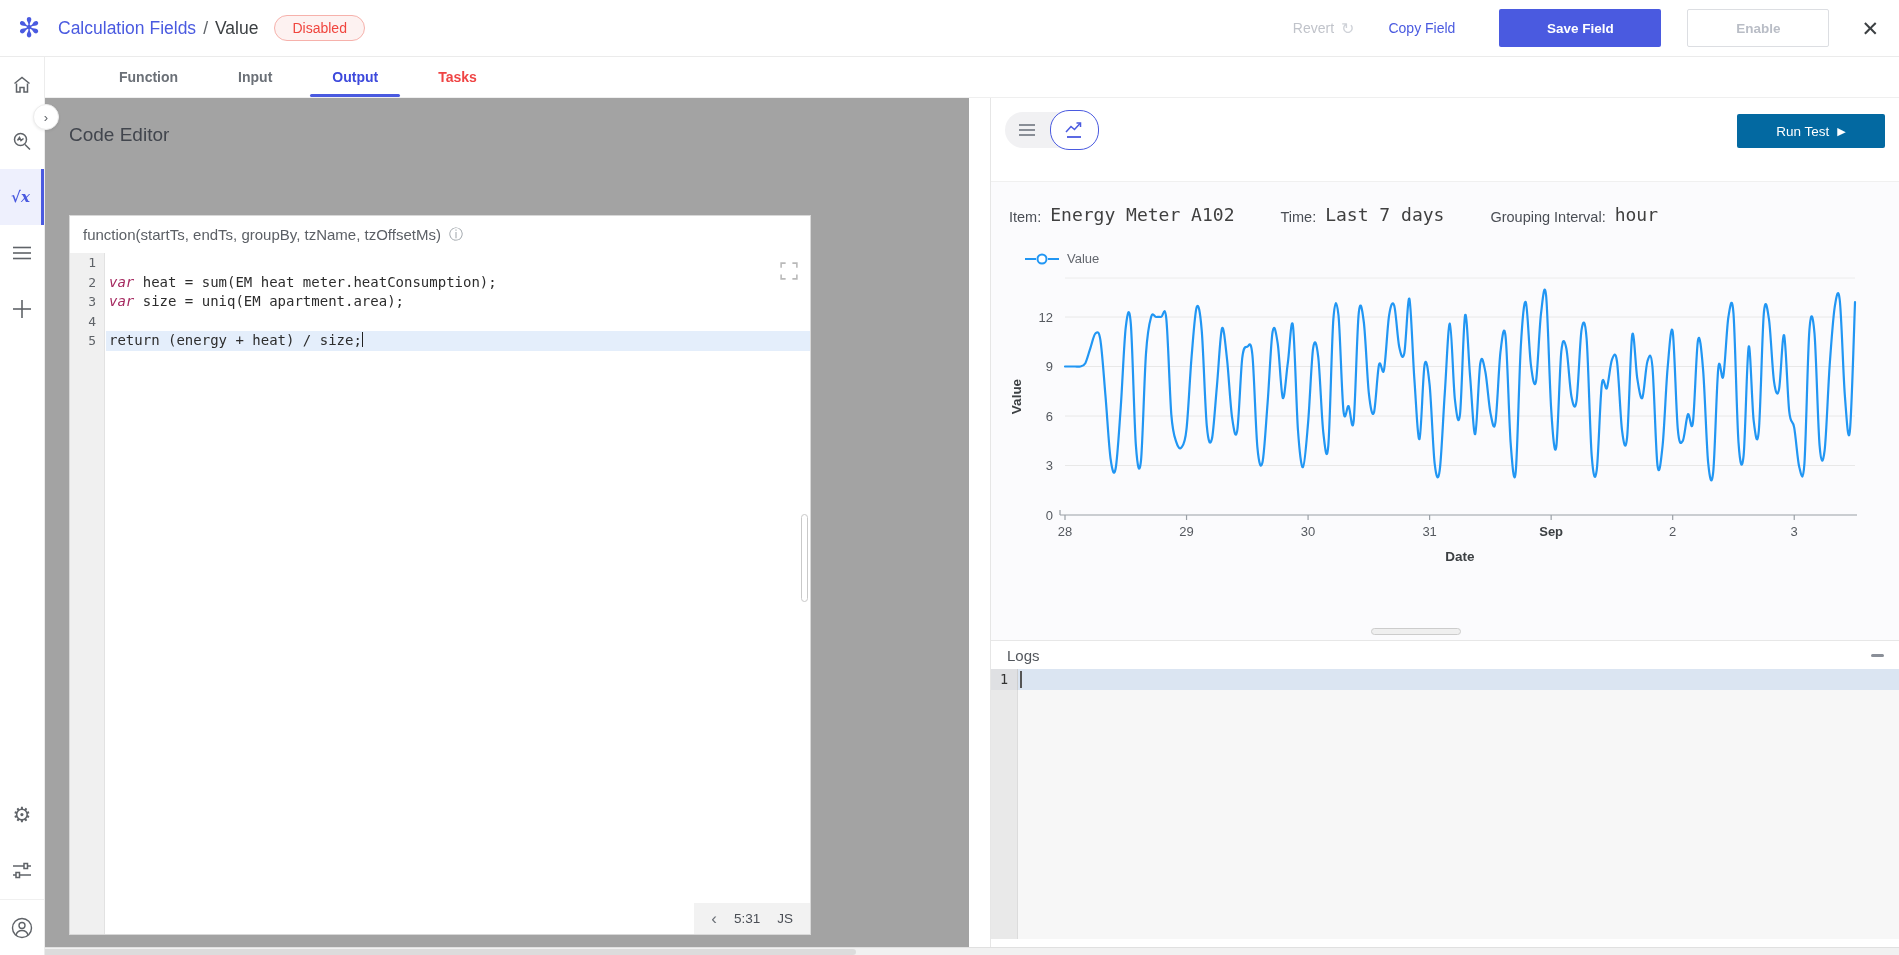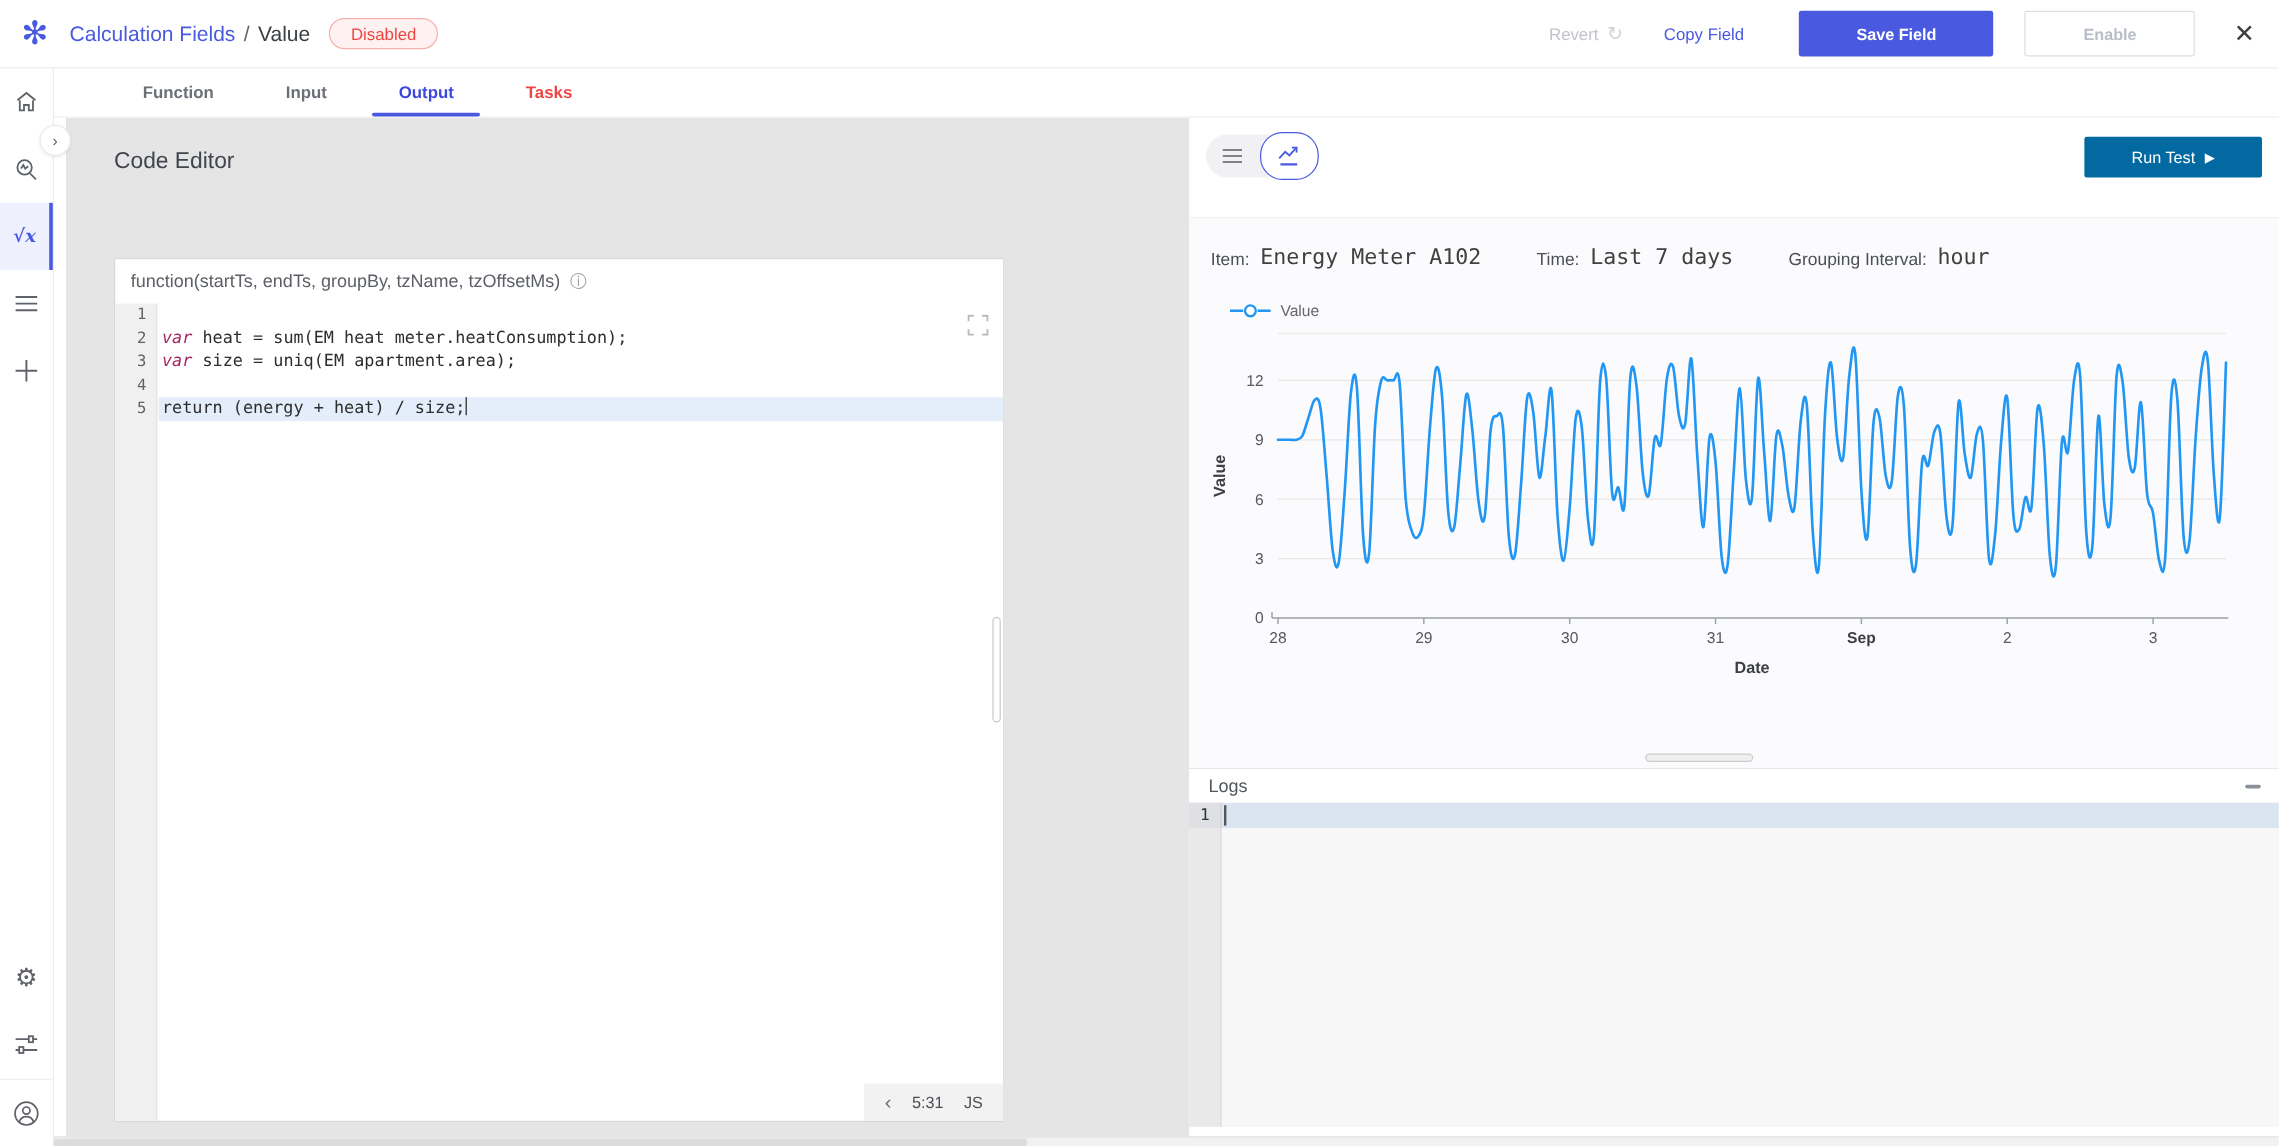--- a/index.html
+++ b/index.html
@@ -17,24 +17,24 @@
   .logo-glyph { color:#4a5ae0; font-size:27px; line-height:1; }
   .breadcrumb { font-size:17.5px; display:flex; align-items:center; gap:7px; }
   .crumb-link { color:#4a5ae0; cursor:pointer; }
   .crumb-sep { color:#5f6368; }
   .crumb-current { color:#3c4043; }
   .status-badge { margin-left:16px; border:1.5px solid #f6b1ab; background:#fdf2f1; color:#f0453e;
     font-weight:normal; font-size:14px; border-radius:16px; padding:4px 17px; }
   .header-actions { margin-left:auto; display:flex; align-items:center; margin-right:20px; }
   .revert-link { color:#c0c3ca; font-size:14px; display:flex; align-items:center; gap:7px; margin-right:34px; }
   .refresh-glyph { font-size:16px; color:#cfd2d8; }
-  .copy-link { color:#4a5ae0; font-size:14px; cursor:pointer; margin-right:46px; }
+  .copy-link { color:#4a5ae0; font-size:14px; cursor:pointer; margin-right:34px; }
   .save-btn { background:#4a5ae0; color:#fff; font-weight:bold; font-size:13.5px;
     border:none; width:162px; height:38px; border-radius:2px; cursor:pointer; margin-right:26px;
-    font-family:"Liberation Sans",sans-serif; }
+    font-family:"Liberation Sans",sans-serif;margin-left:10px; }
   .enable-btn { background:#fff; color:#b9bdc6; font-weight:bold; font-size:13.5px;
     border:1px solid #dcdee2; width:142px; height:38px; border-radius:2px; margin-right:32px;
     font-family:"Liberation Sans",sans-serif; }
   .close-x { font-size:21px; color:#3c4043; cursor:pointer; line-height:1; }
 
   
   .tabs-row { position:absolute; left:45px; top:57px; width:1854px; height:41px;
     border-bottom:1px solid #efefef; display:flex; align-items:stretch; padding-left:44px; background:#fff; z-index:5;}
   .tab { padding:0 30px; font-size:14px; font-weight:bold; display:flex; align-items:center;
     position:relative; cursor:pointer; color:#6b7077; }
@@ -51,21 +51,21 @@
   .side-item.active { background:#eef0fd; border-right:3px solid #4a5ae0; color:#4a5ae0; }
   .side-bottom { position:absolute; bottom:0; left:0; width:44px; }
   .side-item.account { border-top:1px solid #f0f0f0; }
   .sqrt-x { font-size:15px; font-style:italic; font-weight:bold; font-family:"DejaVu Serif", serif; }
   .gear-glyph { font-size:21px; }
   .expand-chip { position:absolute; left:33px; top:104px; width:26px; height:26px; border-radius:50%;
     background:#fff; border:1px solid #ececec; box-shadow:0 1px 3px rgba(0,0,0,.08);
     display:flex; align-items:center; justify-content:center; color:#5f6368; font-size:13px; cursor:pointer; z-index:7;}
 
   
-  .editor-panel { position:absolute; left:55px; top:98px; width:940px; height:849px; background:#e5e5e5; }
+  .editor-panel { position:absolute; left:29px; top:98px; width:940px; height:849px; background:#a3a3a3; }
   .editor-title { position:absolute; left:40px; top:26px; font-size:19px; color:#41454d; }
   .code-box { position:absolute; left:40px; top:85px; width:742px; bottom:12px;
     border:1px solid #d8d8d8; background:#fff;margin-top:32px; }
   .sig-bar { height:37px; display:flex; align-items:center; padding:0 13px; font-size:15px; color:#5c6066; gap:8px; }
   .info-glyph { color:#9aa0a6; font-size:14px; }
   .code-area { position:absolute; left:0; top:37px; right:0; bottom:0; font-size:14px; }
   .gutter-bg { position:absolute; left:0; top:0; width:35px; bottom:0; background:#f0f0f0; border-right:1px solid #e2e2e2; }
   .code-line { position:relative; display:flex; height:19.5px; line-height:19.5px; }
   .code-line .ln { width:35px; flex:0 0 35px; text-align:right; padding-right:9px; color:#5f6368;
     font-size:13px; z-index:1; }

